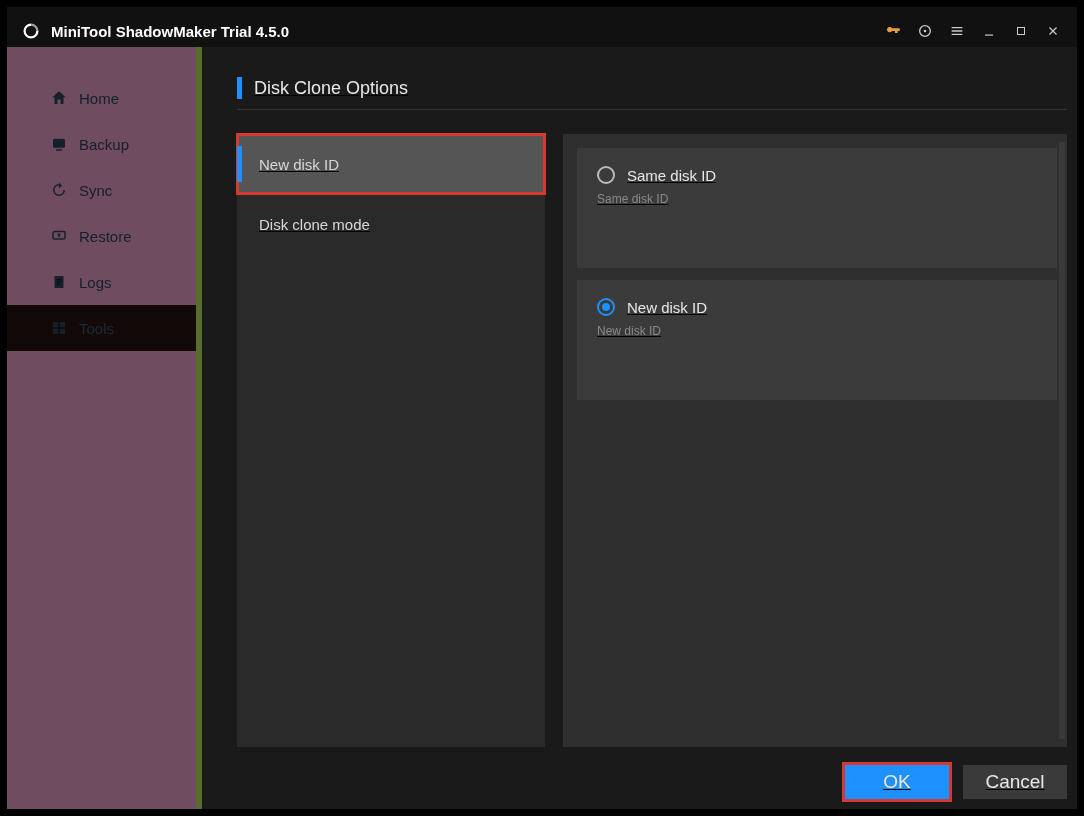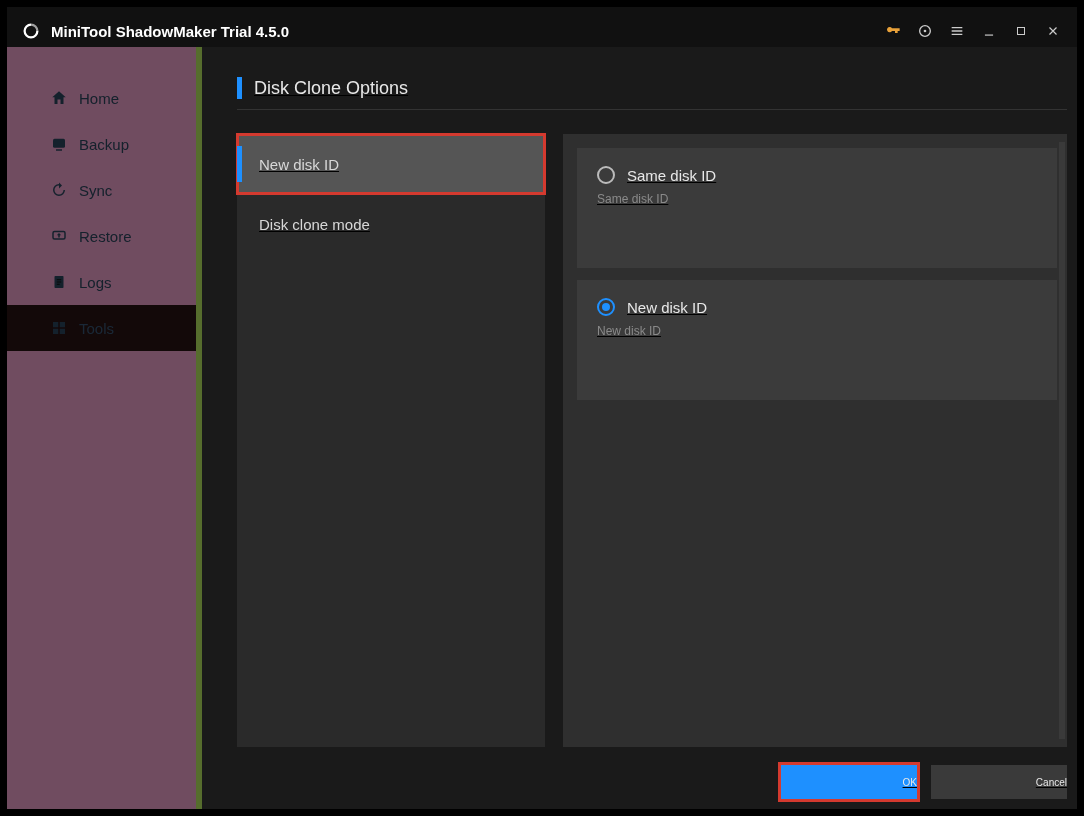--- a/index.html
+++ b/index.html
@@ -187,23 +187,23 @@
   .radio-label { color: #e8e8e8; font-size: 15px; }
   .radio-desc { color: #8a8a8a; font-size: 12px; margin-left: 0; }
   
   .dialog-footer {
     display: flex;
     justify-content: flex-end;
     gap: 14px;
     padding-top: 18px;
   }
   .btn {
-    width: 136px; height: 34px;
-    display: flex; align-items: center; justify-content: flex-end;
-    font-size: 10px;
+    width: 104px; height: 34px;
+    display: flex; align-items: center; justify-content: center;
+    font-size: 19px;
     color: #e8e8e8;
   }
   .btn-primary {
     background: #1e90ff;
     outline: 3px solid #d43a2f;
     outline-offset: 0px;
   }
   .btn-secondary {
     background: #3a3a3a;
   }

